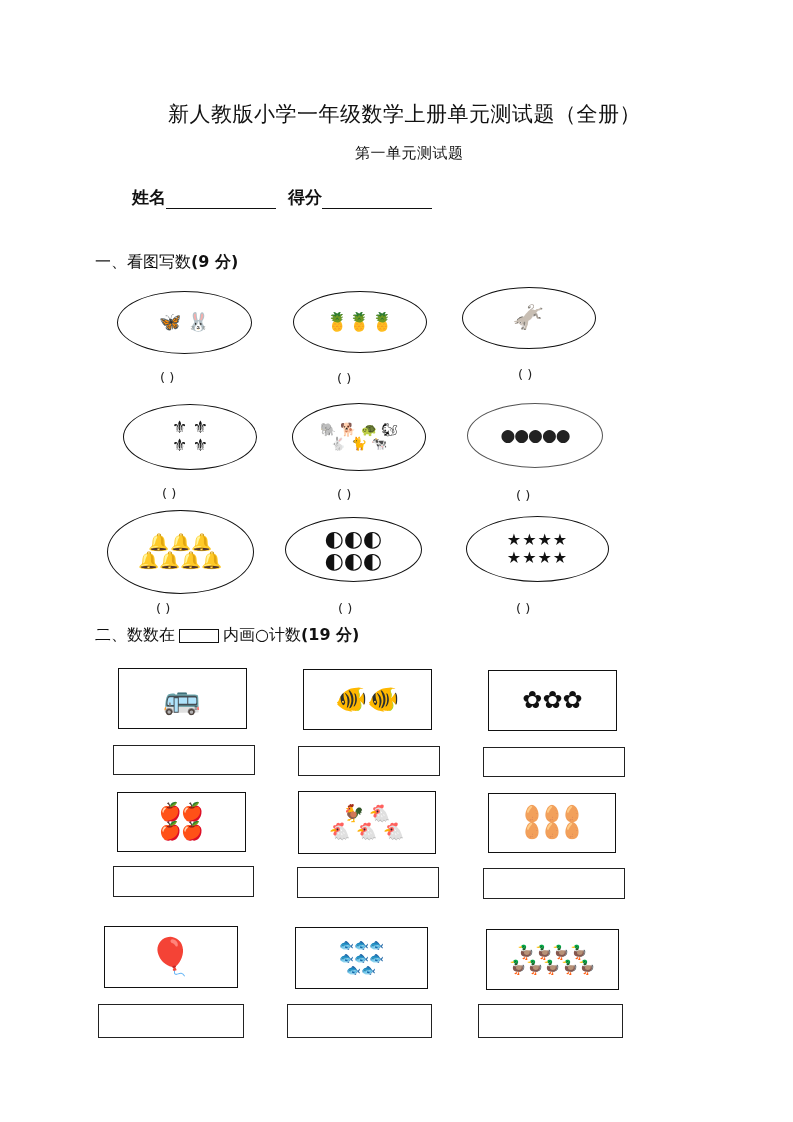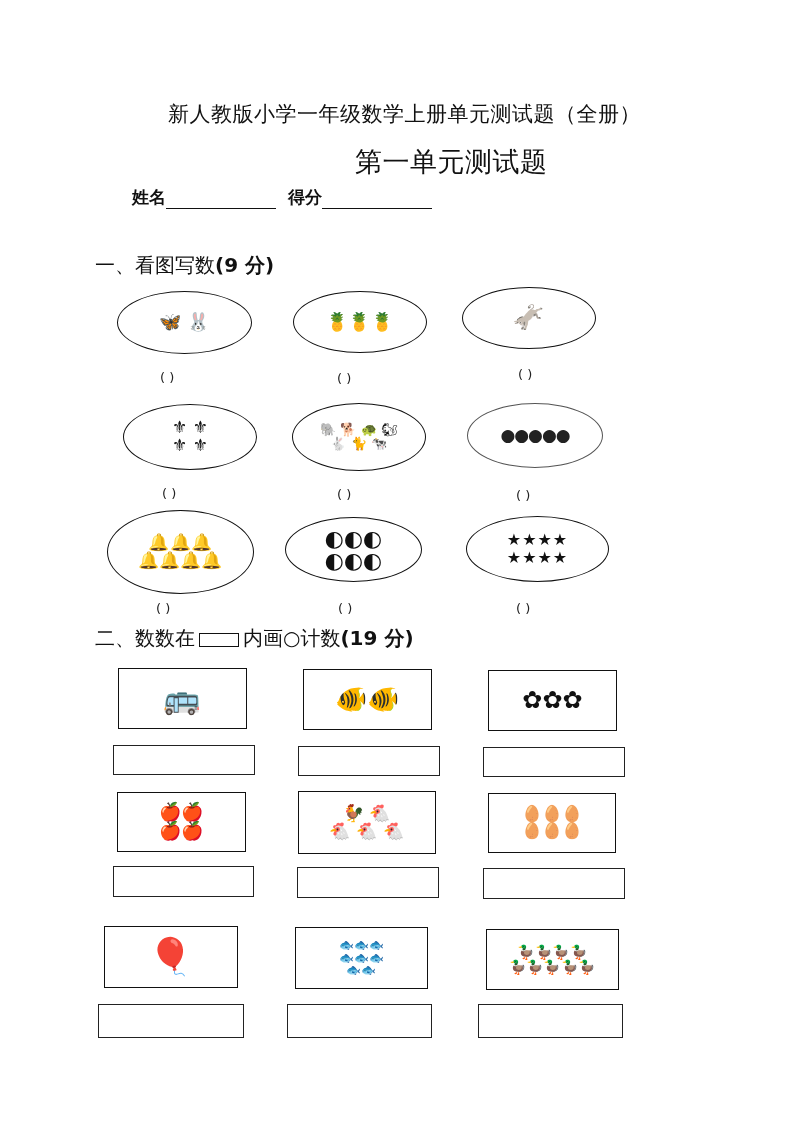--- a/index.html
+++ b/index.html
@@ -1,21 +1,21 @@
 <!DOCTYPE html>
 <html><head>
 <meta charset="utf-8">
 <style>
   html, body { margin: 0; padding: 0; background: #ffffff; }
   body { width: 793px; height: 1122px; position: relative; overflow: hidden; color: #111; }
   .title { position: absolute; left: 0; width: 793px; text-align: center; top: 100px; font-family: "DejaVu Sans", sans-serif; font-size: 21px; letter-spacing: 0.5px; margin-left: 8px; }
-  .subtitle { position: absolute; left: 355px; top: 144px; font-family: "DejaVu Serif", serif; font-size: 27px; letter-spacing: 0.5px; }
+  .subtitle { position: absolute; left: 355px; top: 144px; font-family: "DejaVu Serif", serif; font-size: 15px; letter-spacing: 0.5px; }
   .namerow { position: absolute; top: 186px; left: 132px; font-family: "DejaVu Sans", sans-serif; font-weight: bold; font-size: 17px; display: flex; align-items: flex-end; }
   .namerow .line { display: inline-block; border-bottom: 1.5px solid #111; height: 20px; }
-  .sec { position: absolute; font-family: "DejaVu Sans", sans-serif; font-size: 20px; font-weight: normal; }
+  .sec { position: absolute; font-family: "DejaVu Sans", sans-serif; font-size: 16px; font-weight: normal; }
   .sec b { font-weight: bold; }
   .inline-box { display: inline-block; width: 38px; height: 12px; border: 1.5px solid #111; vertical-align: middle; margin: 0 4px; }
   .oval { position: absolute; border: 1.6px solid #111; border-radius: 50%; box-sizing: border-box; display: flex; align-items: center; justify-content: center; }
   .paren { position: absolute; font-family: "DejaVu Sans", sans-serif; font-size: 13px; color: #222; }
   .rect { position: absolute; border: 1.6px solid #111; box-sizing: border-box; display: flex; align-items: center; justify-content: center; }
   .ans { position: absolute; border: 1.4px solid #222; box-sizing: border-box; background: #fff; }
   .glyphs { font-size: 18px; line-height: 1.05; text-align: center; font-family: "DejaVu Sans", sans-serif; }
   .stars { font-size: 16px; letter-spacing: 1px; line-height: 1.15; }
 </style>
 </head>

